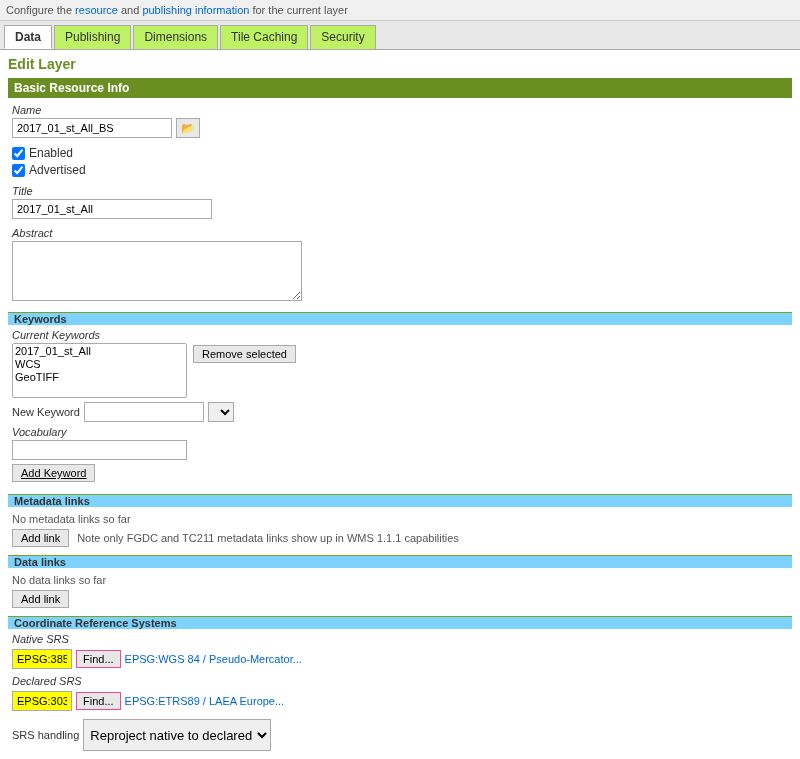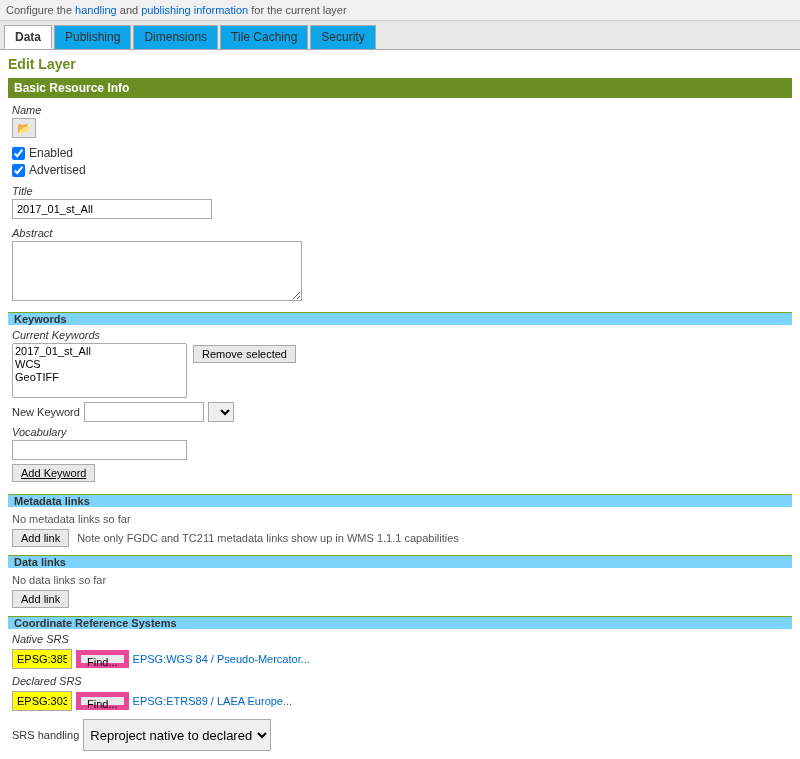--- a/index.html
+++ b/index.html
@@ -19,21 +19,21 @@
       background: #e8e8e8;
       border-bottom: 1px solid #aaa;
       padding: 0 4px;
       gap: 2px;
       padding-top: 4px;
     }
     .tab {
       padding: 4px 10px;
       border: 1px solid #aaa;
       border-bottom: none;
-      background: #0ea5e9;
+      background: #bef264;
       cursor: pointer;
       font-size: 12px;
       color: #333;
     }
     .tab.active {
       background: #fff;
       border-bottom: 1px solid #fff;
       font-weight: bold;
     }
     
@@ -221,21 +221,21 @@
       background: #ffff00;
       border: 1px solid #aaa;
       width: 60px;
       height: 18px;
       padding: 1px 3px;
       font-size: 11px;
     }
     
     .find-btn {
       background: #e8e8e8;
-      border: 5px solid #ec4899;
+      border: 1px solid #ec4899;
       padding: 1px 6px;
       font-size: 11px;
       cursor: pointer;
       height: 18px;
     }
     
     .crs-link {
       color: #0066cc;
       font-size: 11px;
       text-decoration: none;
@@ -250,41 +250,42 @@
     }
     
     .srs-handling-label { font-size: 11px; }
     
     .srs-select { font-size: 13px; height: 32px; }
   </style>
 </head>
 <body>
 
 <div class="top-bar">
-  <span>Configure the <a>handling</a> and <a>publishing information</a> for the current layer</span>
+  <span>Configure the <a>resource</a> and <a>publishing information</a> for the current layer</span>
 </div>
 
 <div class="tabs">
   <div class="tab active">Data</div>
   <div class="tab">Publishing</div>
   <div class="tab">Dimensions</div>
   <div class="tab">Tile Caching</div>
   <div class="tab">Security</div>
 </div>
 
 <div class="content">
 
   <div class="page-title">Edit Layer</div>
 
   <div>
     <div class="section-header">Basic Resource Info</div>
 
     <div class="field-group">
       <div class="field-label">Name</div>
       <div class="name-input-row">
+        <input type="text" class="name-input" value="2017_01_st_All_BS" style="">
         <button class="btn-small">📂</button>
       </div>
     </div>
 
     <div class="field-group">
       <div class="checkbox-row">
         <input type="checkbox" checked="" style="">
         <label>Enabled</label>
       </div>
       <div class="checkbox-row">

